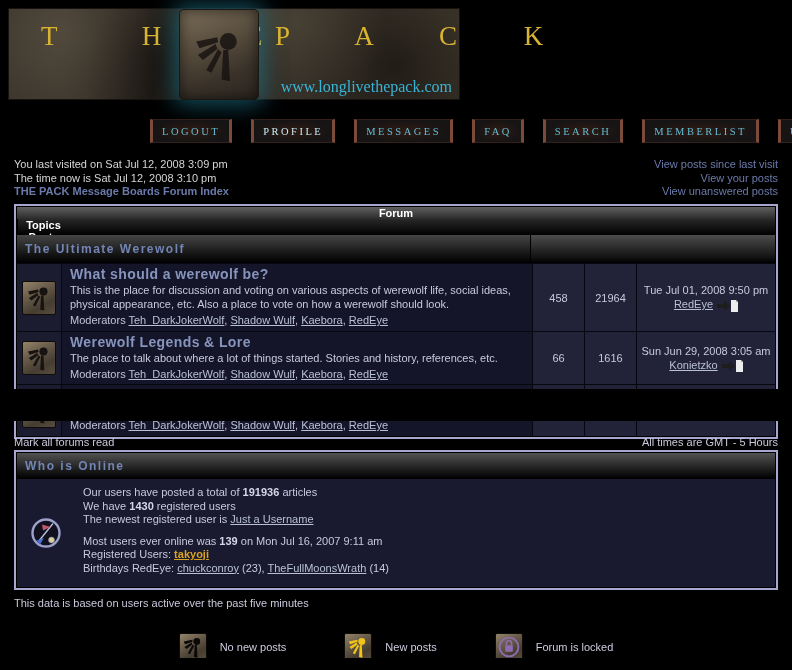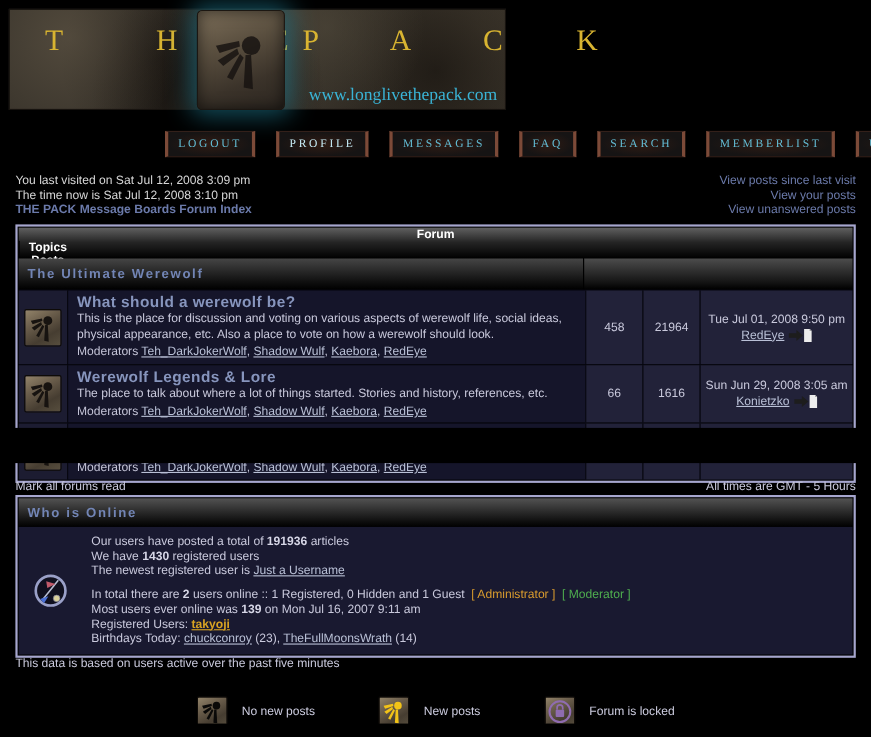--- a/index.html
+++ b/index.html
@@ -310,37 +310,30 @@
           <span>We have</span>
           <b>1430</b>
           <span>registered users</span>
         </div>
         <div>
           <span>The newest registered user is</span>
           <a class="plink">Just a Username</a>
         </div>
         <div class="spacer8"></div>
         <div>
-          <span>In total there are</span>
-          <b>2</b>
-          <span class="seg">users online :: 1 Registered, 0 Hidden and 1 Guest</span>
-          <span class="admin-tag seg">[ Administrator ]</span>
-          <span class="mod-tag">[ Moderator ]</span>
-        </div>
-        <div>
           <span>Most users ever online was</span>
           <b>139</b>
           <span>on Mon Jul 16, 2007 9:11 am</span>
         </div>
         <div>
           <span>Registered Users:</span>
           <a class="user-admin">takyoji</a>
         </div>
         <div>
-          <span>Birthdays Today:</span>
+          <span>Birthdays RedEye:</span>
           <a class="plink">chuckconroy</a>
           <span>(23),</span>
           <a class="plink">TheFullMoonsWrath</a>
           <span>(14)</span>
         </div>
       </div>
     </div>
   </div>
 
   <div class="data-note">This data is based on users active over the past five minutes</div>

